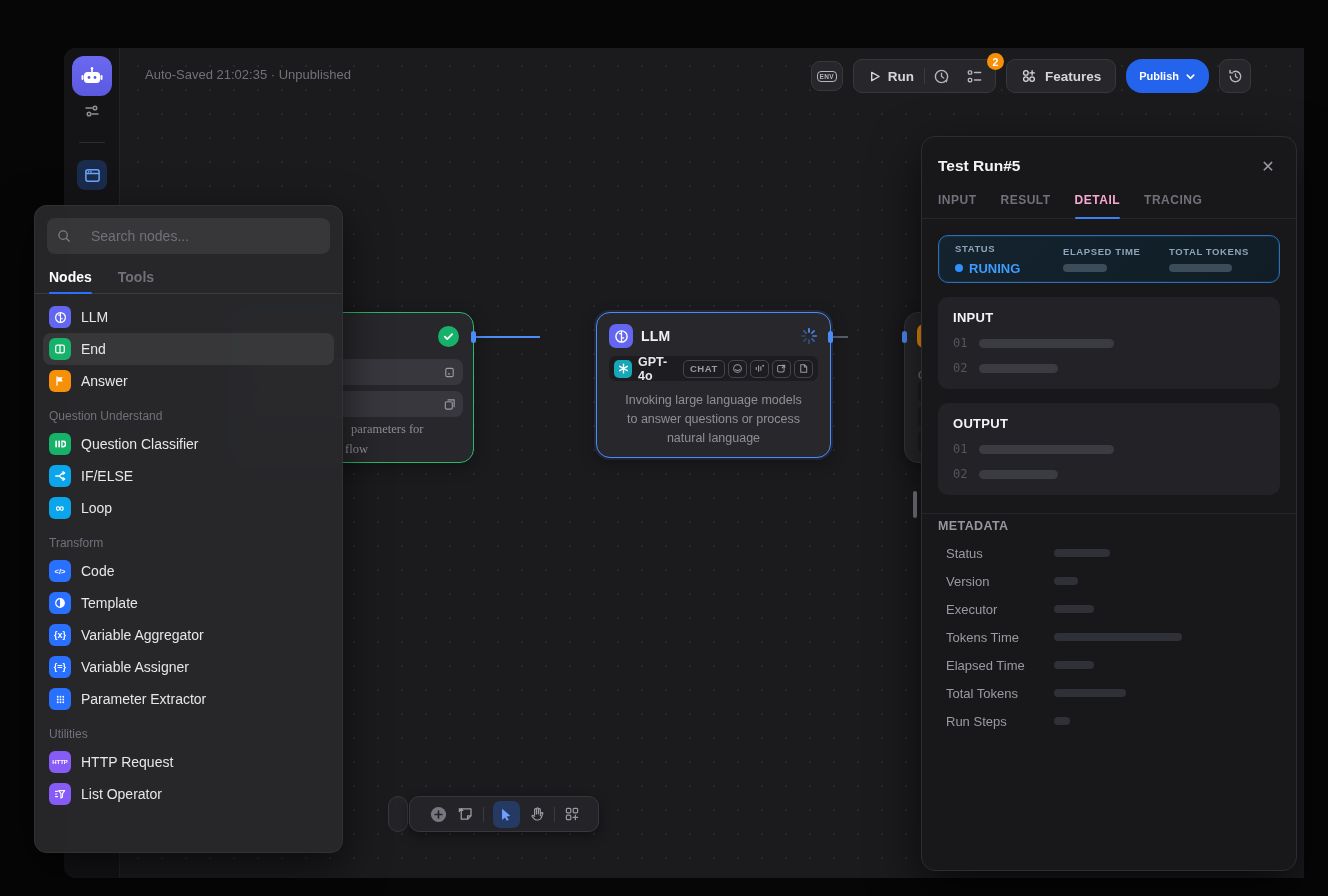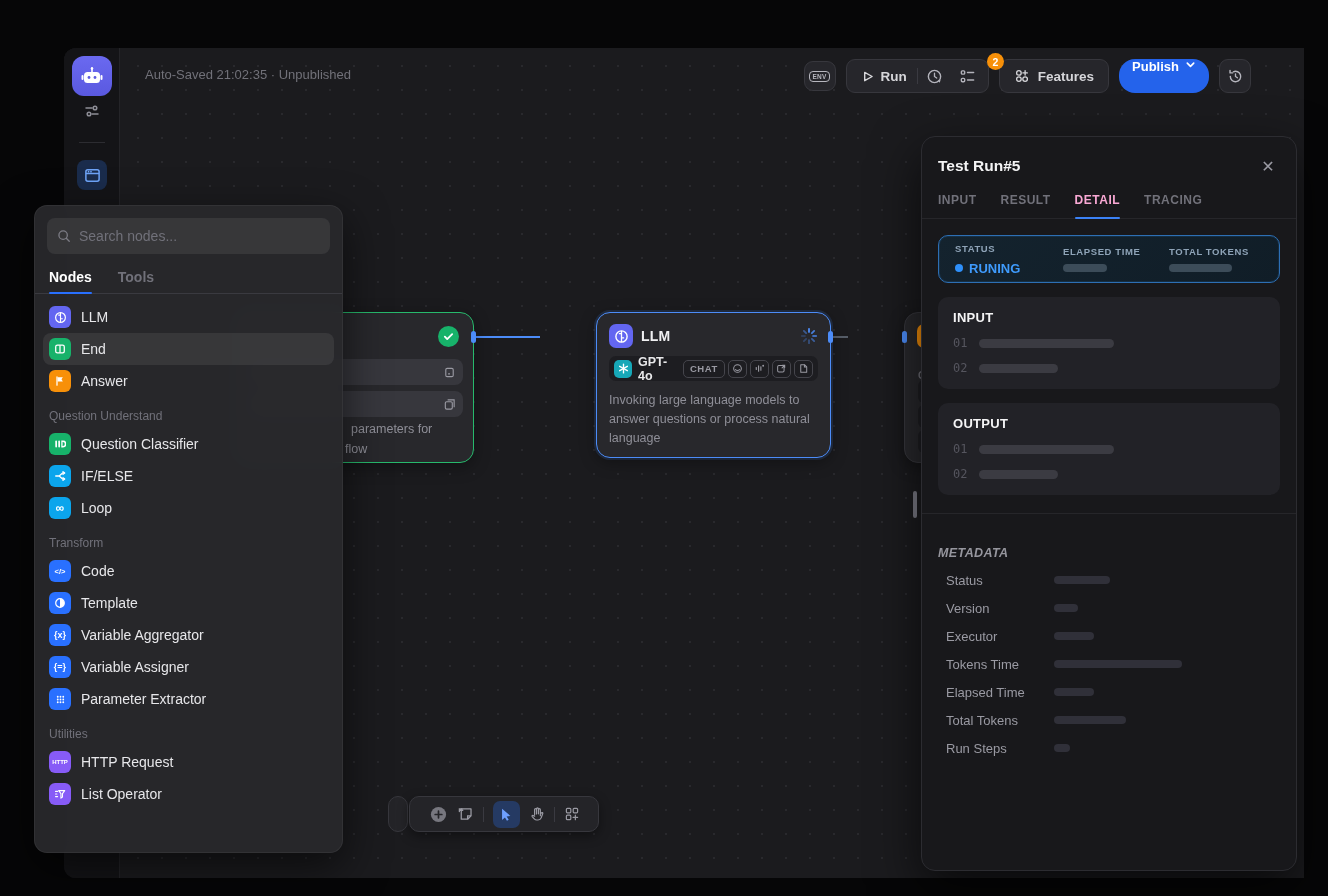--- a/index.html
+++ b/index.html
@@ -31,21 +31,21 @@
     display:flex; align-items:center; height:34px; }
   .env-btn { width:32px; height:30px; justify-content:center; color:#b6b6be; }
   .run-group { padding:0 4px; }
   .seg { display:flex; align-items:center; gap:7px; padding:0 10px; height:100%; color:#d6d6da; font-size:13.5px; font-weight:600; }
   .seg-div { width:1px; height:16px; background:#3a3a41; }
   .seg-ic { padding:0 8px; color:#b3b3bb; display:flex; }
   .badge2 { position:absolute; right:247px; top:-6px; min-width:17px; height:17px; border-radius:9px; background:#f79009;
     color:#fff; font-size:10.5px; font-weight:700; display:flex; align-items:center; justify-content:center; z-index:4; }
   .features-btn { gap:8px; padding:0 14px; font-size:13.5px; font-weight:600; }
   .publish-btn { background:#2463eb; border:none; border-radius:16px; height:34px; padding:0 13px;
-    color:#fff; font-size:13px; font-weight:700; display:flex; gap:6px; }
+    color:#fff; font-size:11px; font-weight:700; display:flex; align-items:center; gap:6px; }
   .hist-btn { width:32px; justify-content:center; color:#b6b6be; }
 
   
   .node { position:absolute; background:#28282c; border-radius:14px; box-shadow:0 4px 16px rgba(0,0,0,.35); }
   .edge { position:absolute; height:2px; z-index:0; }
 
   #start-node { left:173px; top:264px; width:237px; height:151px; border:1.5px solid #27b96c; }
   .check-badge { position:absolute; left:200px; top:13px; width:21px; height:21px; border-radius:50%;
     background:#17b26a; display:flex; align-items:center; justify-content:center; }
   .field-row { position:absolute; left:13px; width:212px; height:26px; background:#37373d; border-radius:8px;
@@ -61,21 +61,21 @@
   .model-row { margin:0 12px; height:25px; background:#1d1d21; border-radius:7px;
     display:flex; align-items:center; gap:6px; padding:0 5px; }
   .model-ic { width:18px; height:18px; border-radius:5px; background:#17a8b8; color:#fff;
     display:flex; align-items:center; justify-content:center; flex:none; }
   .model-name { font-size:12.5px; color:#e8e8ea; font-weight:600; }
   .cap-pills { margin-left:auto; display:flex; gap:3px; align-items:center; }
   .pill { border:1px solid #45454c; border-radius:5px; height:18px; display:flex; align-items:center; justify-content:center;
     color:#9a9aa3; }
   .pill-chat { padding:0 6px; font-size:9.5px; font-weight:700; letter-spacing:.6px; }
   .pill-ic { width:19px; }
-  .llm-desc { padding:10px 12px 0; font-size:12.5px; color:#8f8f98; line-height:19px; }
+  .llm-desc { padding:10px 28px 0; font-size:12.5px; color:#8f8f98; line-height:19px;text-align:center; }
   .handle { position:absolute; width:5px; height:12px; border-radius:3px; background:#4c8cf8; }
 
   #end-node { left:784px; top:264px; width:240px; height:151px; border:1px solid #37373d; }
   .ev-label { position:absolute; left:13px; top:57px; font-size:10px; font-weight:700; letter-spacing:.7px; color:#71717a; }
   .ev-row { position:absolute; left:13px; width:215px; height:23px; background:#1e1e22; border-radius:6px;
     display:flex; align-items:center; gap:5px; padding:0 7px; font-size:12px; color:#d8d8dc; }
   .ev-sep { color:#6b6b74; } .ev-type { color:#5c8df5; font-weight:600; }
   .dalle-ic { width:13px; height:13px; border-radius:3.5px; overflow:hidden; flex:none;
     background:linear-gradient(90deg,#ffff67 0 20%,#43ffff 20% 40%,#51da4c 40% 60%,#ff6e3c 60% 80%,#3b46ff 80%); }
 
@@ -88,21 +88,21 @@
   .ctl-ic { color:#9a9aa3; display:flex; align-items:center; justify-content:center; }
   .ctl-div { width:1px; height:15px; background:#3a3a41; }
   .ctl-active { width:27px; height:27px; border-radius:7px; background:#253a63; color:#6fa0ff;
     display:flex; align-items:center; justify-content:center; }
 
   
   #node-panel { position:absolute; left:34px; top:205px; width:309px; height:648px; z-index:50;
     background:rgba(40,40,44,.94); border:1px solid rgba(255,255,255,.055); border-radius:13px;
     box-shadow:0 14px 44px rgba(0,0,0,.6); backdrop-filter:blur(7px); overflow:hidden; }
   .np-search { margin:12px 12px 0; height:36px; background:rgba(255,255,255,.075); border-radius:8px;
-    display:flex; align-items:center; gap:8px; padding:0 10px; color:#7c7c85; }
+    display:flex; align-items:center; gap:20px; padding:0 10px; color:#7c7c85; }
   .np-search input { background:transparent; border:none; outline:none; color:#d4d4d8; font-size:14px; width:100%;
     font-family:inherit; }
   .np-search input::placeholder { color:#71717a; }
   .np-tabs { display:flex; gap:26px; padding:0 14px; margin-top:6px; border-bottom:1px solid #3a3a40; }
   .np-tab { font-size:14px; padding:9px 0 8px; position:relative; color:#71717a; font-weight:600; cursor:default; }
   .np-tab.active { color:#fff; }
   .np-tab.active::after { content:""; position:absolute; left:0; right:0; bottom:-1px; height:2px; background:#2970ff; border-radius:2px; }
   .np-list { padding:7px 8px; }
   .np-sec { font-size:12px; color:#71717a; padding:12px 6px 5px; }
   .np-row { display:flex; align-items:center; gap:10px; height:32px; border-radius:8px; padding:0 6px; }
@@ -132,40 +132,40 @@
   .sc-lbl { font-size:9.5px; font-weight:700; letter-spacing:.6px; color:#8fa4b8; }
   .sc-val { display:flex; align-items:center; gap:6px; font-size:13px; font-weight:700; color:#3f9bfc; }
   .sc-dot { width:8px; height:8px; border-radius:50%; background:#2e90fa; }
   .skel { background:#3c4c59; border-radius:4px; height:8px; }
   .io-card { margin-top:14px; background:#222227; border-radius:10px; padding:13px 15px 14px; }
   .io-title { font-size:13px; font-weight:700; color:#f4f4f5; letter-spacing:.3px; }
   .io-row { display:flex; align-items:center; gap:12px; margin-top:11px; }
   .lineno { font-size:12px; color:#55555e; }
   .io-skel { background:#3b3b42; border-radius:5px; height:9px; }
   .rp-div { height:1px; background:#26262a; margin:18px -16px 0; }
-  .md-title { font-size:12.5px; font-weight:600; color:#96969e; letter-spacing:.4px; margin-top:32px;font-style:italic; }
+  .md-title { font-size:12.5px; font-weight:600; color:#96969e; letter-spacing:.4px; margin-top:5px; }
   .md-rows { margin-top:6px; }
   .md-row { display:flex; align-items:center; height:28px; padding-left:8px; }
   .md-lbl { width:108px; font-size:13px; color:#9a9aa3; }
   .md-skel { background:#303039; border-radius:4px; height:8px; }
 
   #resize-handle { position:absolute; left:913px; top:491px; width:4px; height:27px; border-radius:3px;
     background:#5b5b63; z-index:61; }
   svg { display:block; }
 </style>
 </head>
 <body>
 
 <div id="window">
   <div id="canvas">
 
     <div class="edge" style="left:354px;top:288px;width:66px;background:#4c8cf8;"></div>
     <div class="edge" style="left:655px;top:288px;width:73px;background:#565d68;"></div>
 
-    <div class="node" id="start-node" style="left:117px;">
+    <div class="node" id="start-node" style="left:117px;font-family:Liberation Serif, serif;">
       <span class="check-badge">
         <svg width="11" height="11" viewBox="0 0 12 12">
             <path d="M2 6.2l2.6 2.6L10 3.4" stroke="#fff" stroke-width="2" fill="none" stroke-linecap="round" stroke-linejoin="round"></path>
           </svg>
       </span>
       <div class="field-row" style="top:46px;">
         <span>
           <svg width="13" height="13" viewBox="0 0 14 14">
               <rect x="3" y="2.5" width="8" height="9" rx="1.5" stroke="currentColor" fill="none" stroke-width="1.2"></rect>
               <path d="M5.5 8.5h2" stroke="currentColor" stroke-width="1.2"></path>

